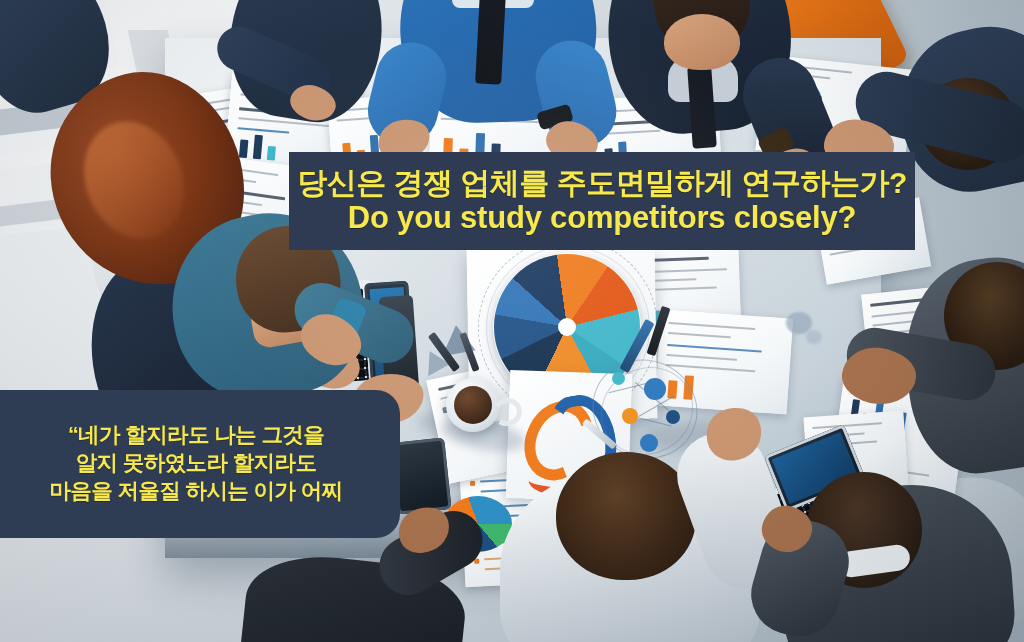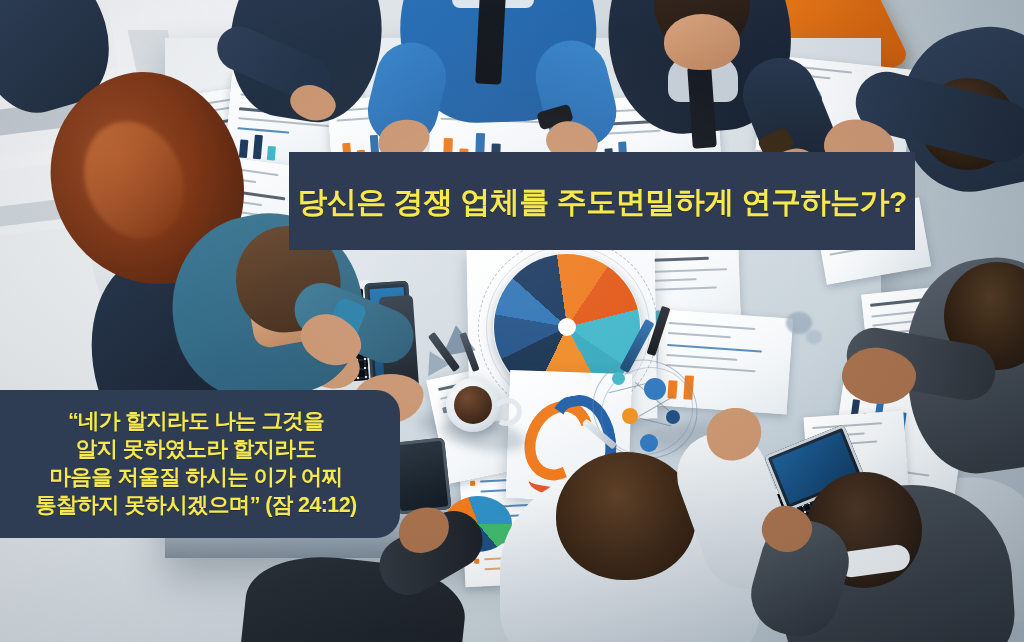--- a/index.html
+++ b/index.html
@@ -784,22 +784,22 @@
       <div class="p11-torso"></div>
       <div class="p11-arm"></div>
       <div class="hand p11-hand dark"></div>
     </div>
 
     <div class="vignette"></div>
   </div>
 
   <div class="title-banner">
     <div class="title-ko">당신은 경쟁 업체를 주도면밀하게 연구하는가?</div>
+    <div class="title-en">Do you study competitors closely?</div>
   </div>
 
   <div class="quote-box">
     <div class="quote-line">“네가 할지라도 나는 그것을</div>
     <div class="quote-line">알지 못하였노라 할지라도</div>
     <div class="quote-line">마음을 저울질 하시는 이가 어찌</div>
-    <div class="quote-line">통찰하지 못하시겠으며” (잠 24:12)</div>
   </div>
 
 </div>
 
 </body></html>

